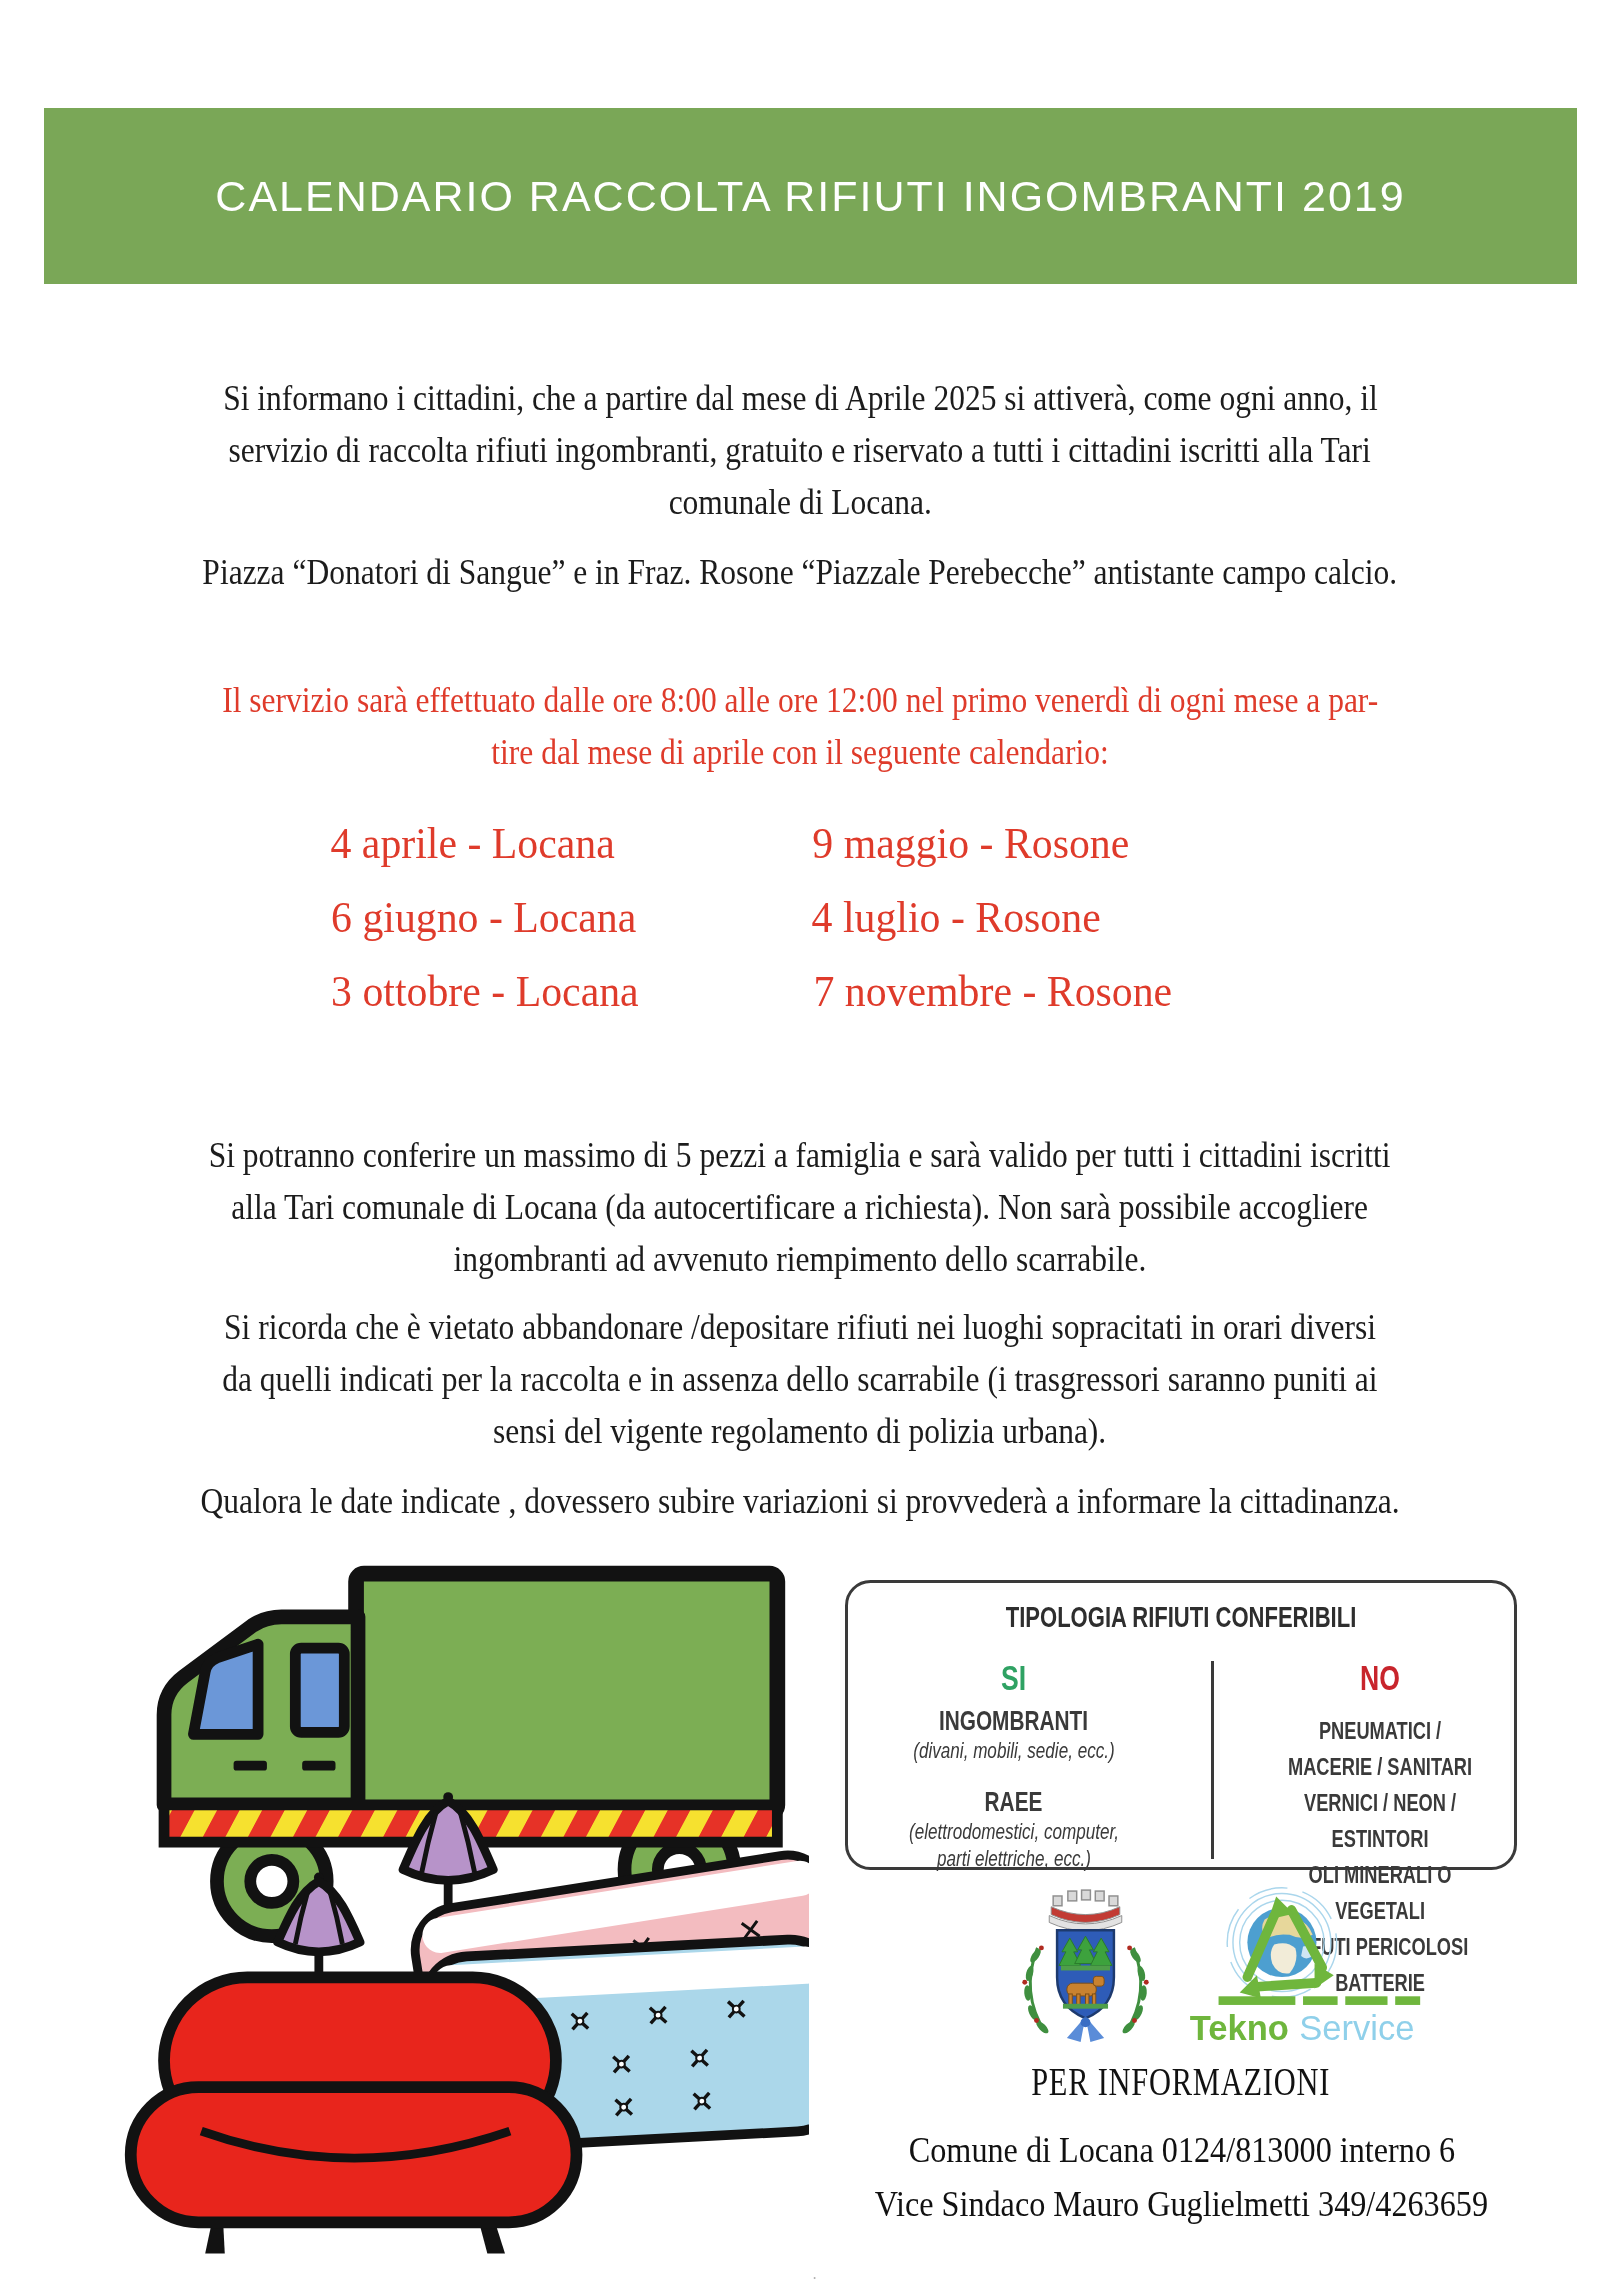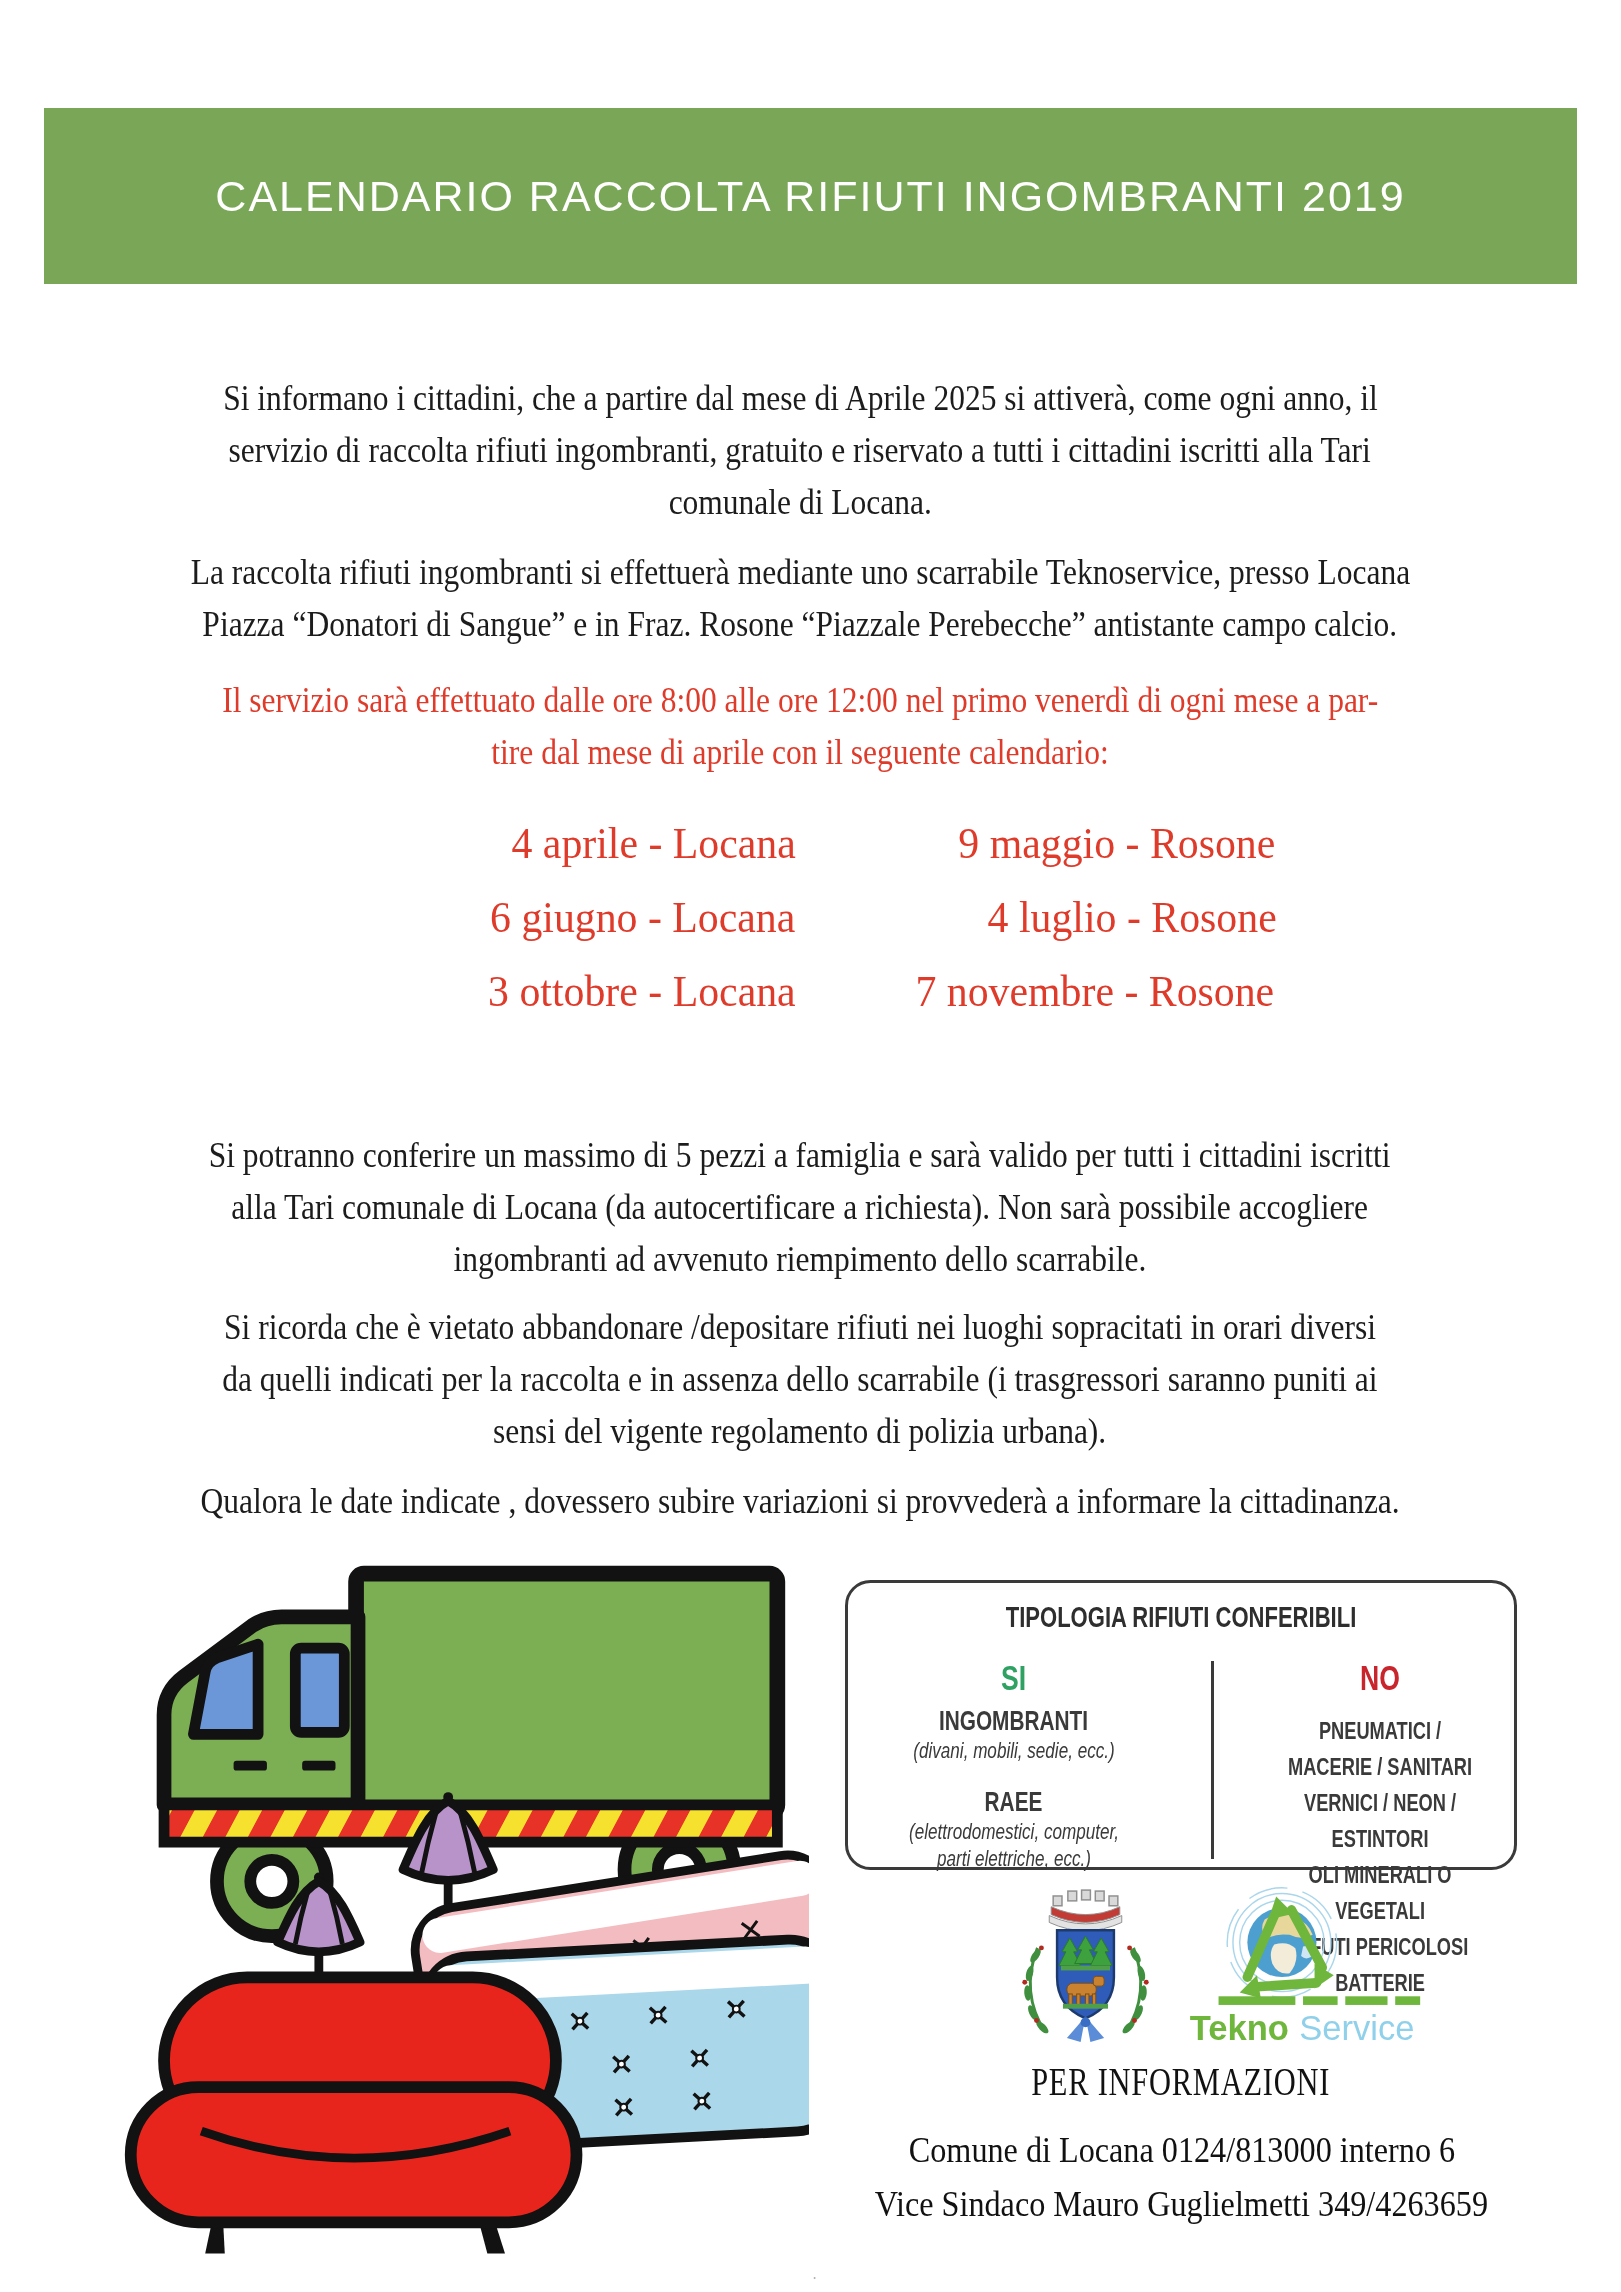--- a/index.html
+++ b/index.html
@@ -14,21 +14,21 @@
   
   .para{position:absolute;left:70px;width:1460px;text-align:right;}
   .pline{display:flex;justify-content:center;align-items:center;height:52px;white-space:nowrap;}
   .pline span{display:inline-block;transform:scaleX(0.90);transform-origin:center;
               font-size:35px;white-space:nowrap;}
   .red .pline span{color:#df3b2b;}
 
   
   .schedule{position:absolute;left:323px;top:806px;width:961px;color:#df3b2b;}
   .srow{display:flex;height:74px;align-items:center;}
-  .scell{width:50%;display:flex;justify-content:flex-end;white-space:nowrap;}
+  .scell{width:50%;display:flex;justify-content:flex-start;white-space:nowrap;}
   .scell span{display:inline-block;transform:scaleX(0.95);transform-origin:center;font-size:44px;}
 
   
   .illus{position:absolute;left:103px;top:1558px;width:706px;height:725px;}
 
   
   .waste-box{position:absolute;left:845px;top:1580px;width:672px;height:290px;box-sizing:border-box;
              border:3.9px solid #3a3a3a;border-radius:25.5px;background:#fff;
              font-family:"Liberation Sans",sans-serif;color:#3a3a3a;}
   .condensed{transform:scaleX(0.76);transform-origin:center;}
@@ -76,23 +76,20 @@
     <div class="pline">
         <span>servizio di raccolta rifiuti ingombranti, gratuito e riservato a tutti i cittadini iscritti alla Tari</span>
       </div>
     <div class="pline">
         <span>comunale di Locana.</span>
       </div>
   </div>
 
   <div class="para" style="top:547px">
     <div class="pline">
-        <span>La raccolta rifiuti ingombranti si effettuerà mediante uno scarrabile Teknoservice, presso Locana</span>
-      </div>
-    <div class="pline">
         <span>Piazza “Donatori di Sangue” e in Fraz. Rosone “Piazzale Perebecche” antistante campo calcio.</span>
       </div>
   </div>
 
   <div class="para red" style="top:675px">
     <div class="pline">
         <span>Il servizio sarà effettuato dalle ore 8:00 alle ore 12:00 nel primo venerdì di ogni mese a par-</span>
       </div>
     <div class="pline">
         <span>tire dal mese di aprile con il seguente calendario:</span>

